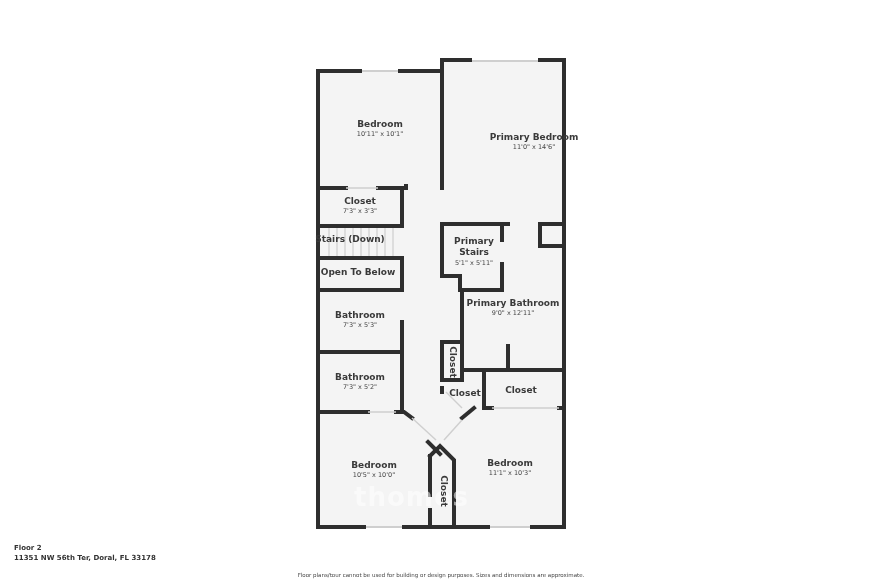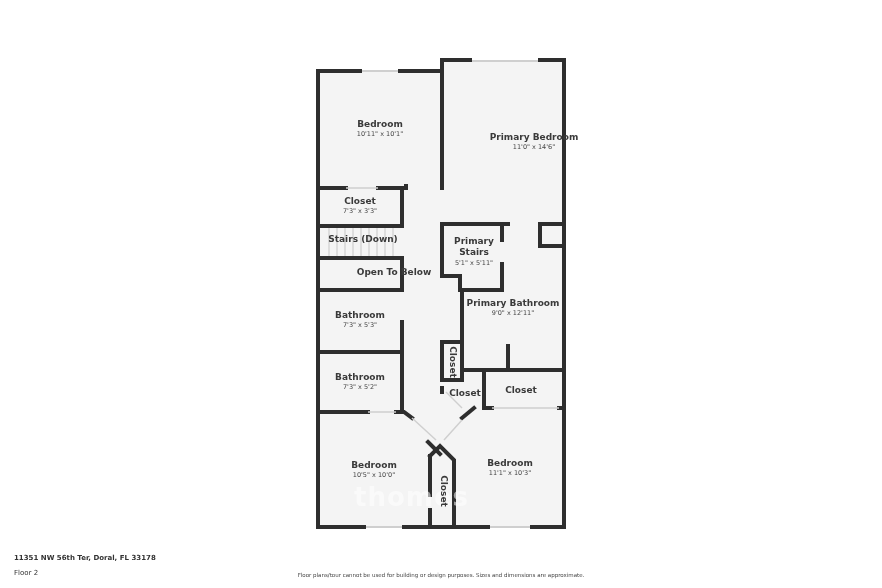--- a/index.html
+++ b/index.html
@@ -5,21 +5,21 @@
     html, body { margin: 0; padding: 0; background: #ffffff; }
     body { width: 882px; height: 588px; position: relative; overflow: hidden;
            font-family: "DejaVu Sans", "Liberation Sans", sans-serif; color: #333; }
     #plan { position: absolute; left: 0; top: 0; width: 882px; height: 588px; }
     .room-label { position: absolute; text-align: center; transform: translate(-50%, -50%);
                   white-space: nowrap; line-height: 1.25; }
     .room-name { font-size: 9px; font-weight: bold; color: #3a3a3a; display: block; }
     .room-dim { font-size: 6.5px; color: #444; display: block; }
     .vert { transform: translate(-50%, -50%) rotate(90deg); }
     .footer-addr { position: absolute; left: 14px; top: 554px; font-size: 7px; font-weight: bold; color: #333; text-align: right; }
-    .footer-floor { position: absolute; left: 14px; top: 569px; font-size: 7px; font-weight: normal; color: #333; }
+    .footer-floor { position: absolute; left: 14px; top: 544px; font-size: 7px; font-weight: bold; color: #333; }
     .footer-disc { position: absolute; left: 441px; top: 572px; transform: translateX(-50%);
                    font-size: 5.5px; color: #444; white-space: nowrap; }
     .watermark { position: absolute; font-size: 26px; color: rgba(255,255,255,0.55);
                  font-weight: bold; letter-spacing: 1px; margin-left: 32px; }
   </style>
 </head>
 <body>
 
 <svg id="plan" viewBox="0 0 882 588" xmlns="http://www.w3.org/2000/svg">
 
@@ -125,25 +125,25 @@
 <div class="room-label" style="left:534px; top:142px;">
   <span class="room-name">Primary Bedroom</span>
   <span class="room-dim">11'0" x 14'6"</span>
 </div>
 
 <div class="room-label" style="left:360px; top:206px;">
   <span class="room-name">Closet</span>
   <span class="room-dim">7'3" x 3'3"</span>
 </div>
 
-<div class="room-label" style="left:363px; top:240px;">
+<div class="room-label" style="left:350px; top:240px;">
   <span class="room-name">Stairs (Down)</span>
 </div>
 
-<div class="room-label" style="left:358px; top:273px;margin-left:36px;">
+<div class="room-label" style="left:358px; top:273px;">
   <span class="room-name">Open To Below</span>
 </div>
 
 <div class="room-label" style="left:474px; top:251px; white-space:normal; width:50px;">
   <span class="room-name">Primary Stairs</span>
   <span class="room-dim">5'1" x 5'11"</span>
 </div>
 
 <div class="room-label" style="left:513px; top:308px;">
   <span class="room-name">Primary Bathroom</span>

